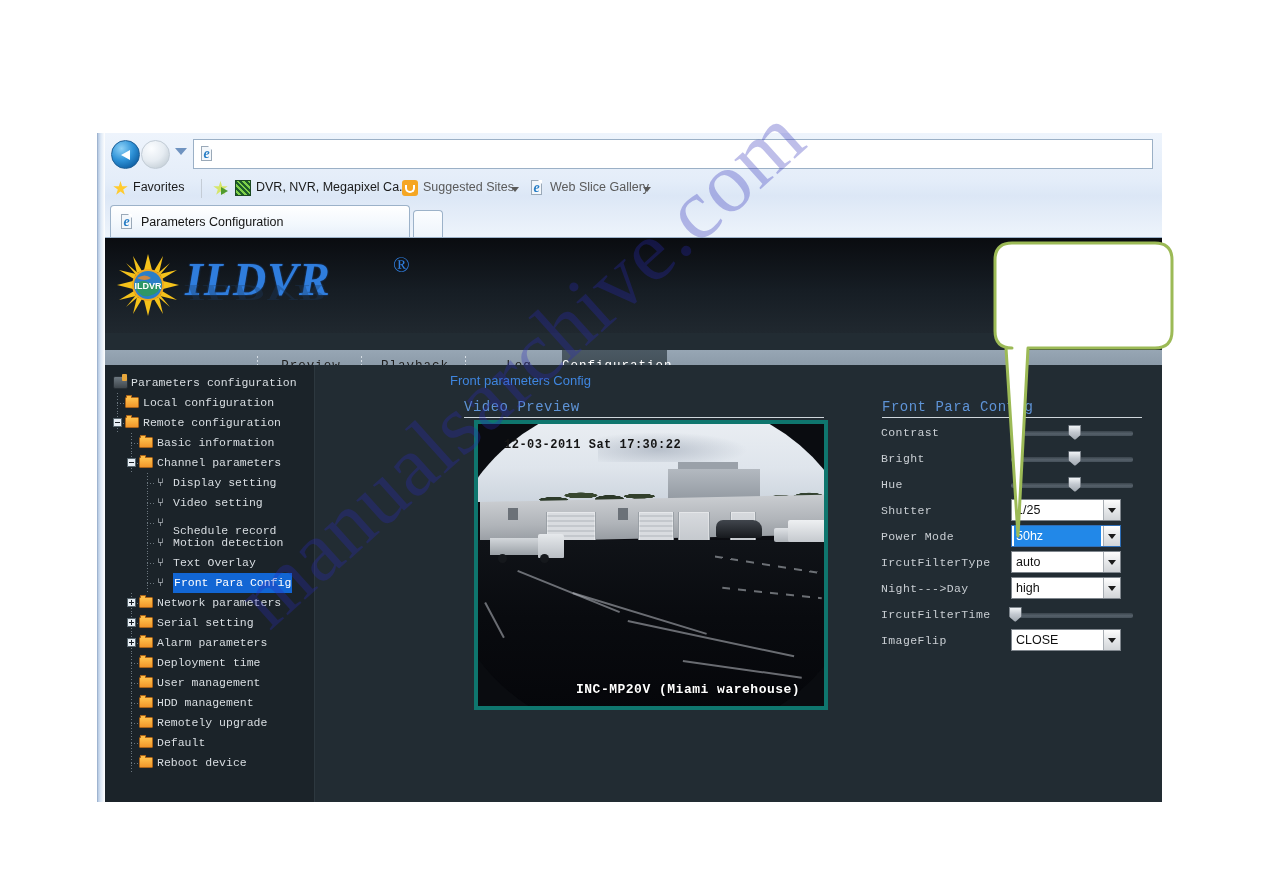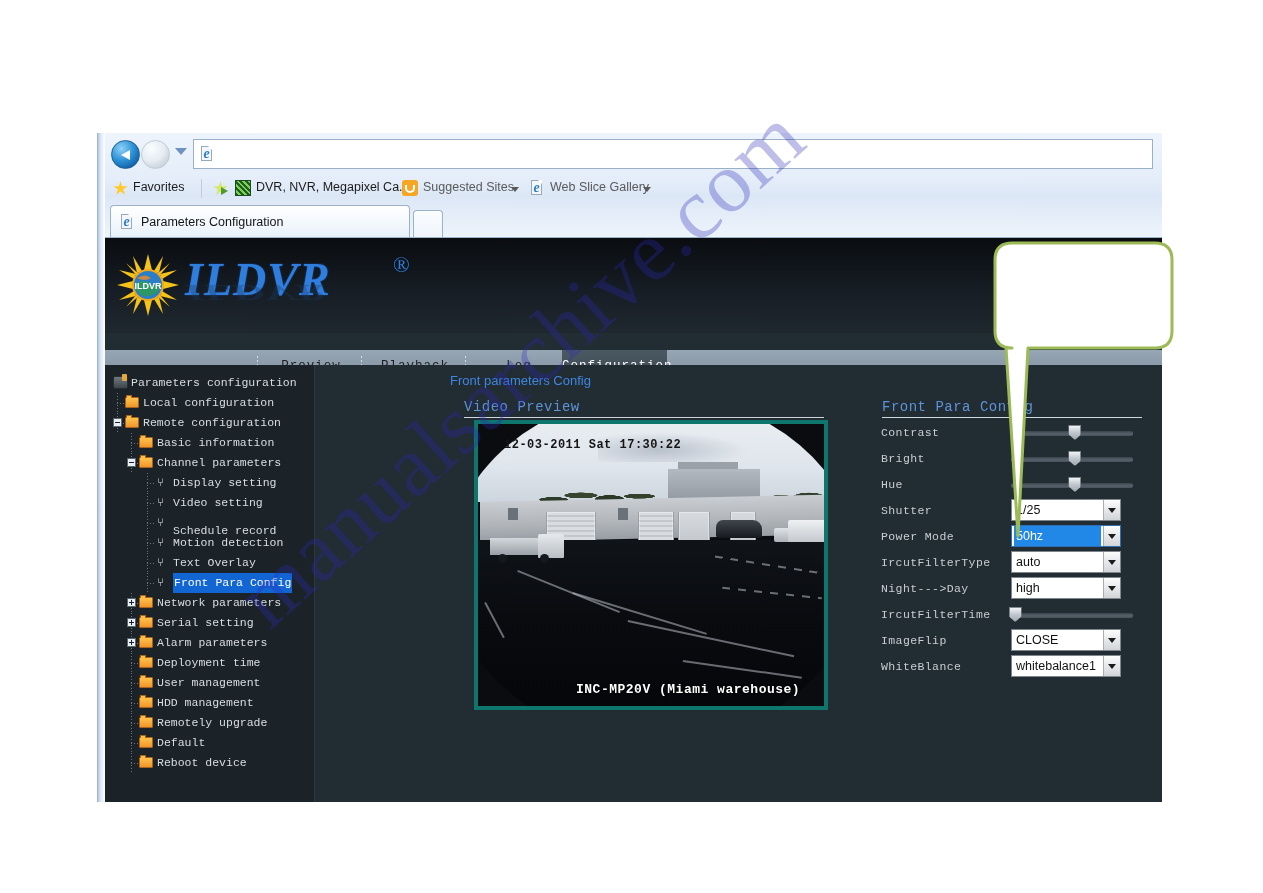--- a/index.html
+++ b/index.html
@@ -743,27 +743,20 @@
                 <div class="thumb" style="left: calc(3% - 6px);"></div>
               </div>
             </div>
             <div class="frow">
               <div class="flabel">ImageFlip</div>
               <div class="sel-wrap">
                 <div class="sel-val">CLOSE</div>
                 <div class="sel-btn"></div>
               </div>
             </div>
-            <div class="frow">
-              <div class="flabel">WhiteBlance</div>
-              <div class="sel-wrap">
-                <div class="sel-val">whitebalance1</div>
-                <div class="sel-btn"></div>
-              </div>
-            </div>
           </div>
       </div>
     </div>
   </div>
 </div>
 
 <div id="callout">
   <svg width="230" height="340" viewBox="0 0 230 340">
     <path d="M62,7 L205,7 Q222,7 222,24 L222,95 Q222,112 205,112 L78,112
              L68,300 L56,112 L62,112 Q45,112 45,95 L45,24 Q45,7 62,7 Z" fill="#ffffff" stroke="#9cba56" stroke-width="3" stroke-linejoin="round"></path>

